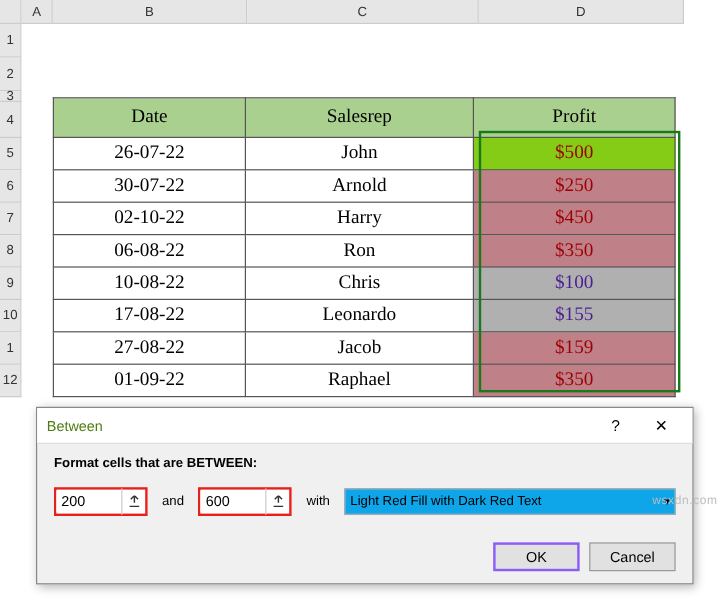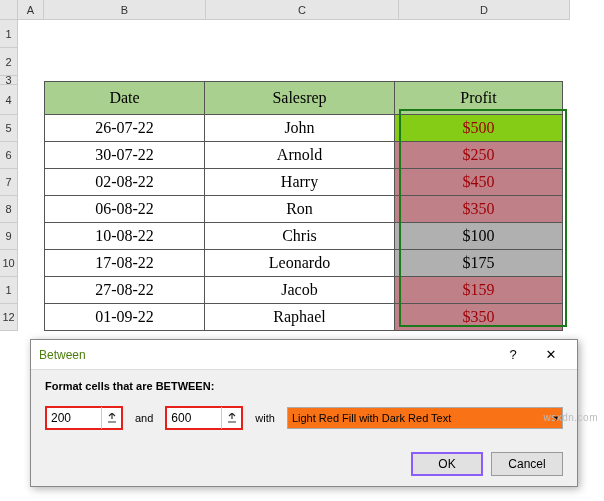--- a/index.html
+++ b/index.html
@@ -92,21 +92,21 @@
       background: #a9d08e;
       font-weight: normal;
       font-style: normal;
       height: 33px;
     }
     .col-date { width: 160px; }
     .col-sales { width: 190px; }
     .col-profit { width: 168px; }
     .hl-light { background: #84cc16; color: #9c0006; }
     .hl-dark { background: #c08088; color: #9c0006; }
-    .hl-gray { background: #b0b0b0; color: #000000; }
+    .hl-gray { background: #b0b0b0; color: #4c1d95; }
     .selection-border {
       position: absolute;
       border: 2px solid #1a7a1a;
       pointer-events: none;
     }
     .dialog {
       position: absolute;
       left: 30px;
       bottom: 14px;
       width: 548px;
@@ -153,21 +153,21 @@
       width: 20px; height: 22px;
       border-left: 1px solid #ccc;
       display: flex; align-items: center; justify-content: center;
       font-size: 11px;
     }
     .and-txt, .with-txt { font-size: 11px; padding: 0 6px; }
     .fmt-select {
       flex: 1;
       height: 22px;
       border: 1px solid #aaa;
-      background: #f97316;
+      background: #0ea5e9;
       font-size: 11px;
       padding: 0 4px;
       display: flex;
       align-items: center;
       justify-content: space-between;
     }
     .dlg-footer {
       position: absolute;
       bottom: 10px; right: 14px;
       display: flex; gap: 8px;
@@ -231,38 +231,38 @@
           <td class="col-date">26-07-22</td>
           <td class="col-sales">John</td>
           <td class="col-profit hl-light">$500</td>
         </tr>
         <tr>
           <td class="col-date">30-07-22</td>
           <td class="col-sales">Arnold</td>
           <td class="col-profit hl-dark">$250</td>
         </tr>
         <tr>
-          <td class="col-date">02-08-22</td>
+          <td class="col-date">02-10-22</td>
           <td class="col-sales">Harry</td>
           <td class="col-profit hl-dark">$450</td>
         </tr>
         <tr>
           <td class="col-date">06-08-22</td>
           <td class="col-sales">Ron</td>
           <td class="col-profit hl-dark">$350</td>
         </tr>
         <tr>
           <td class="col-date">10-08-22</td>
           <td class="col-sales">Chris</td>
           <td class="col-profit hl-gray">$100</td>
         </tr>
         <tr>
           <td class="col-date">17-08-22</td>
           <td class="col-sales">Leonardo</td>
-          <td class="col-profit hl-gray">$175</td>
+          <td class="col-profit hl-gray">$155</td>
         </tr>
         <tr>
           <td class="col-date">27-08-22</td>
           <td class="col-sales">Jacob</td>
           <td class="col-profit hl-dark">$159</td>
         </tr>
         <tr>
           <td class="col-date">01-09-22</td>
           <td class="col-sales">Raphael</td>
           <td class="col-profit hl-dark">$350</td>

